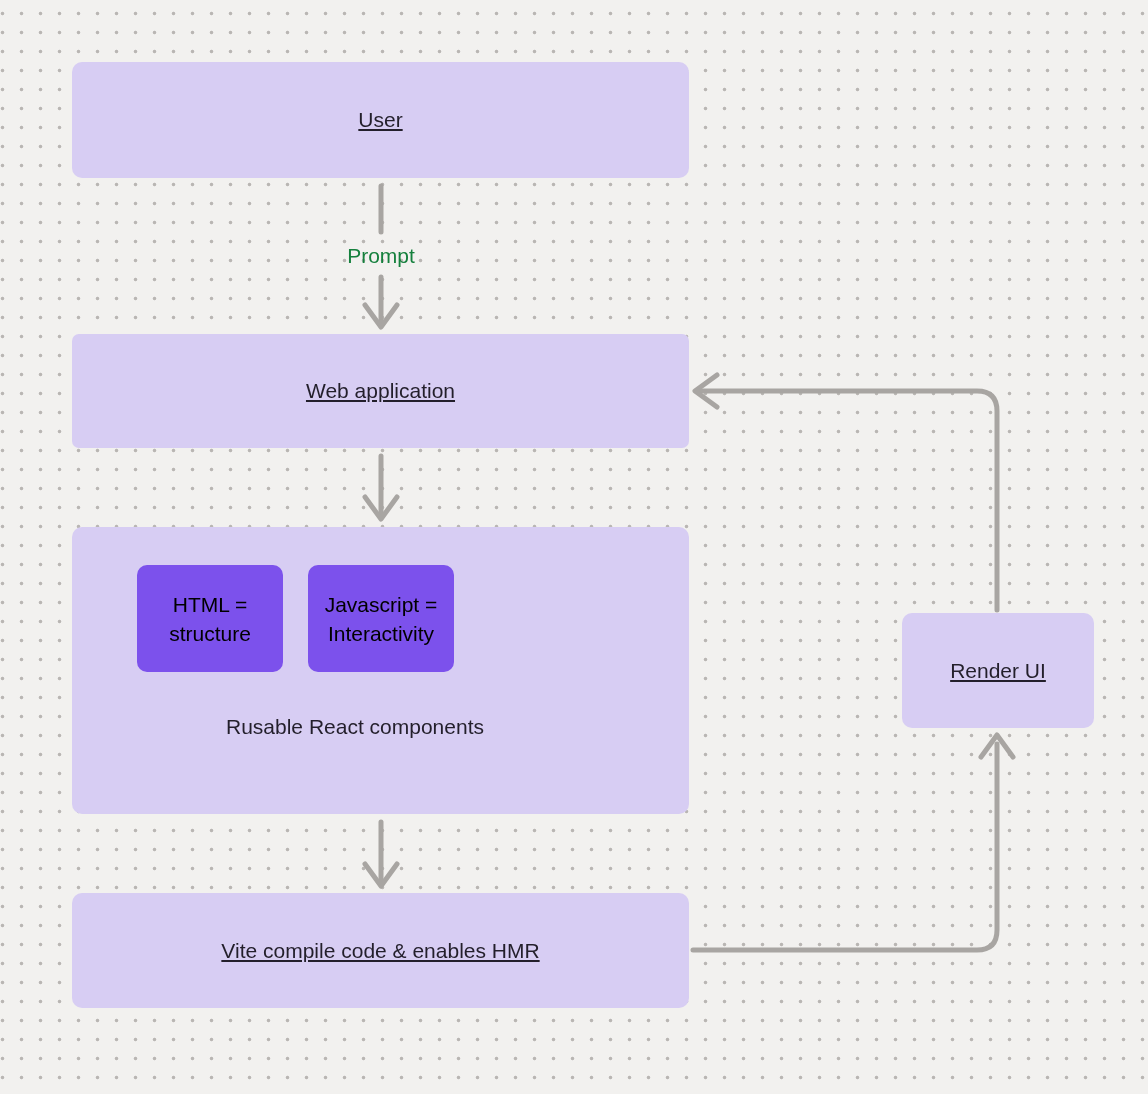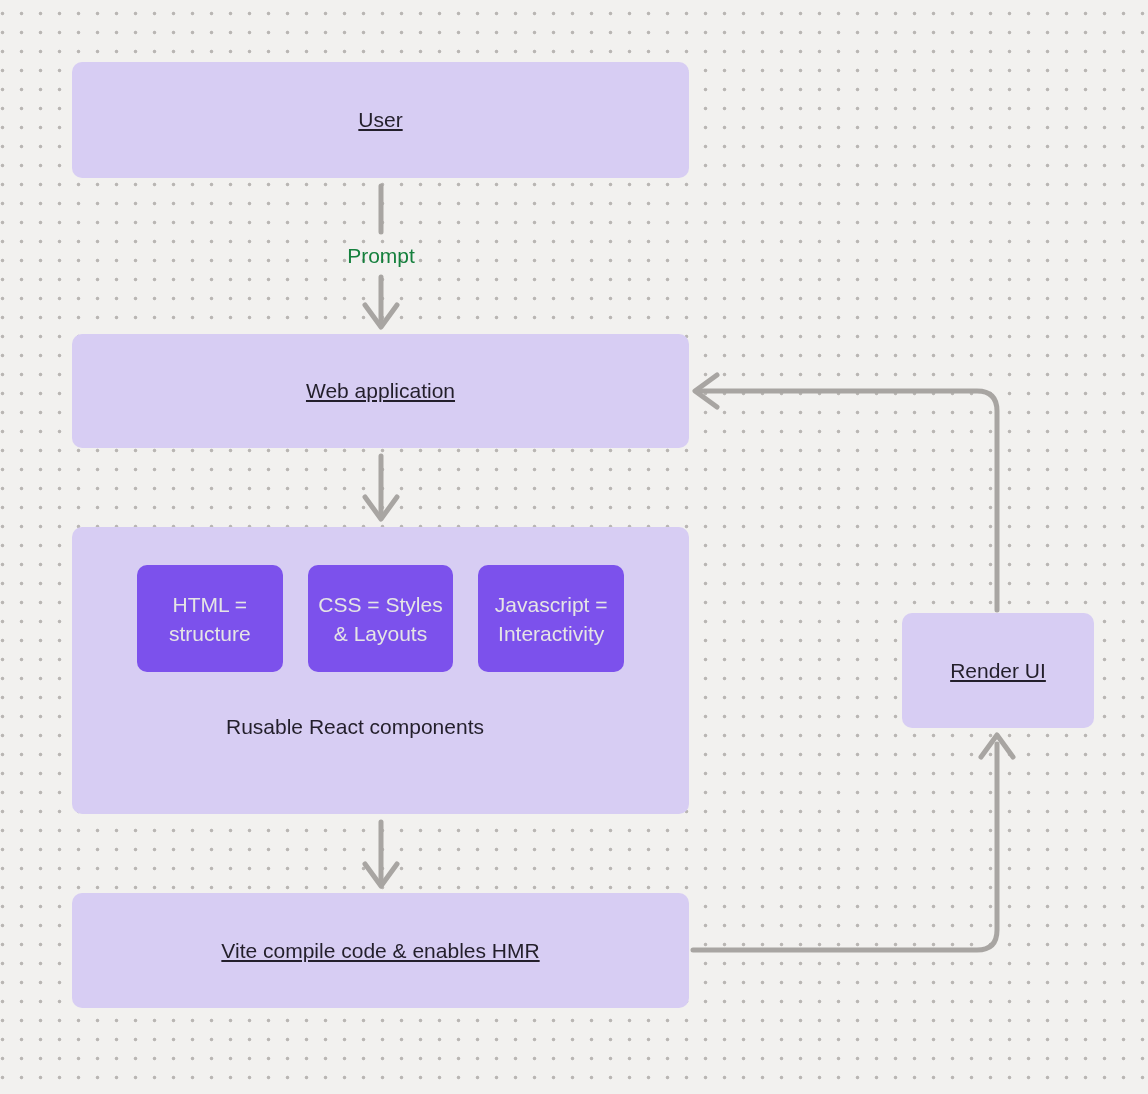--- a/index.html
+++ b/index.html
@@ -12,29 +12,29 @@
     background-position:12px 4px;
   }
   .canvas{position:absolute;inset:0;}
   svg.connectors{position:absolute;left:0;top:0;pointer-events:none;}
   .node{
     position:absolute;display:flex;align-items:center;justify-content:center;
     background:#d7cdf3;border-radius:10px;
     color:#231f2b;font-size:21px;text-align:center;text-decoration:underline;
   }
   .node-user{left:72px;top:62px;width:617px;height:116px;}
-  .node-webapp{left:72px;top:334px;width:617px;height:114px;}
+  .node-webapp{left:72px;top:334px;width:617px;height:114px;border-radius:7px;}
   .node-components{left:72px;top:527px;width:617px;height:287px;display:block;}
   .node-vite{left:72px;top:893px;width:617px;height:115px;}
   .node-render{left:902px;top:613px;width:192px;height:115px;}
   .child-row{position:absolute;left:65px;top:38px;width:487px;height:107px;display:flex;gap:25px;}
   .child-box{
     width:146px;height:107px;border-radius:10px;background:#7c51ec;
     display:flex;align-items:center;justify-content:center;
-    color:#e5e5e5;font-size:21px;line-height:29px;text-align:center;
+    color:#000000;font-size:21px;line-height:29px;text-align:center;
     padding:0 8px;box-sizing:border-box;
   }
   .container-label{
     position:absolute;left:0;top:188px;width:566px;text-align:center;
     font-size:21px;color:#231f2b;
   }
   .edge-label{
     position:absolute;left:310px;top:244px;width:142px;text-align:center;
     font-size:21px;color:#15803d;
   }
@@ -72,23 +72,20 @@
   <div class="node node-webapp">
     <span>Web application</span>
   </div>
 
   <div class="node node-components">
     <div class="child-row">
       <div class="child-box">
         <span>HTML = structure</span>
       </div>
       <div class="child-box">
-        <span>CSS = Styles &amp; Layouts</span>
-      </div>
-      <div class="child-box">
         <span>Javascript = Interactivity</span>
       </div>
     </div>
     <div class="container-label">Rusable React components</div>
   </div>
 
   <div class="node node-vite">
     <span>Vite compile code &amp; enables HMR</span>
   </div>
 

